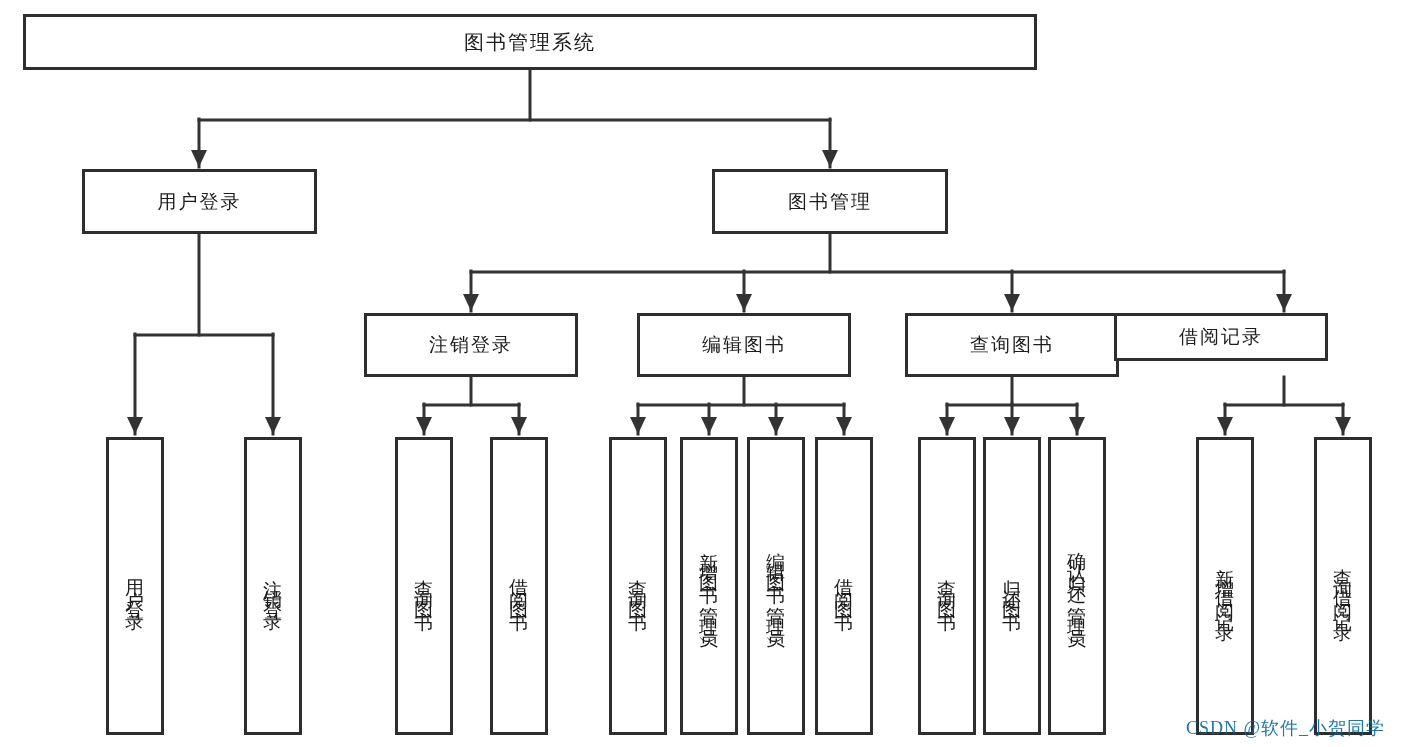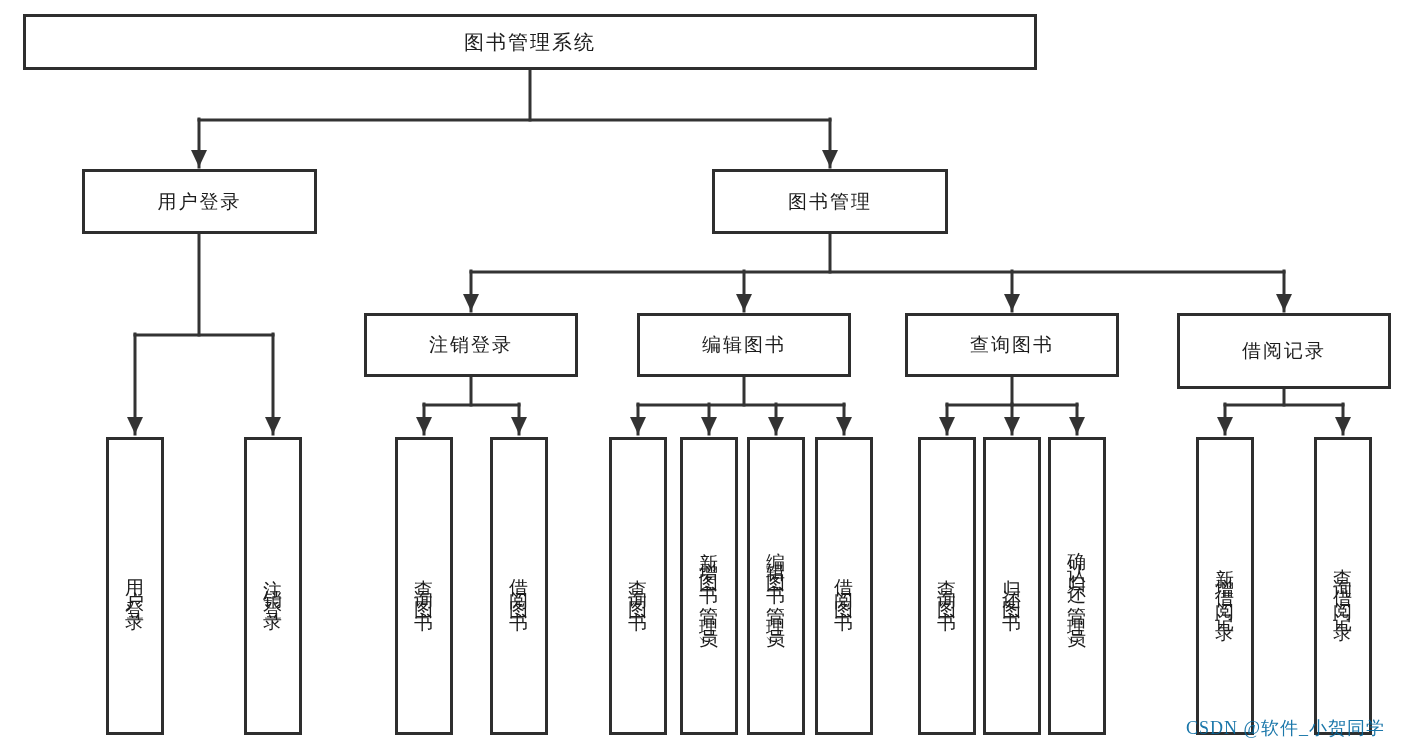--- a/index.html
+++ b/index.html
@@ -115,21 +115,21 @@
 
   <div class="box" style="left:364px;top:313px;width:214px;height:64px;">
     <span class="hlabel">注销登录</span>
   </div>
   <div class="box" style="left:637px;top:313px;width:214px;height:64px;">
     <span class="hlabel">编辑图书</span>
   </div>
   <div class="box" style="left:905px;top:313px;width:214px;height:64px;">
     <span class="hlabel">查询图书</span>
   </div>
-  <div class="box" style="left:1177px;top:313px;width:214px;height:76px;">
+  <div class="box" style="left:1114px;top:313px;width:214px;height:48px;">
     <span class="hlabel">借阅记录</span>
   </div>
 
   <div class="box" style="left:106px;top:437px;width:58px;height:298px;">
     <span class="vlabel">用户登录</span>
   </div>
   <div class="box" style="left:244px;top:437px;width:58px;height:298px;">
     <span class="vlabel">注销登录</span>
   </div>
 

